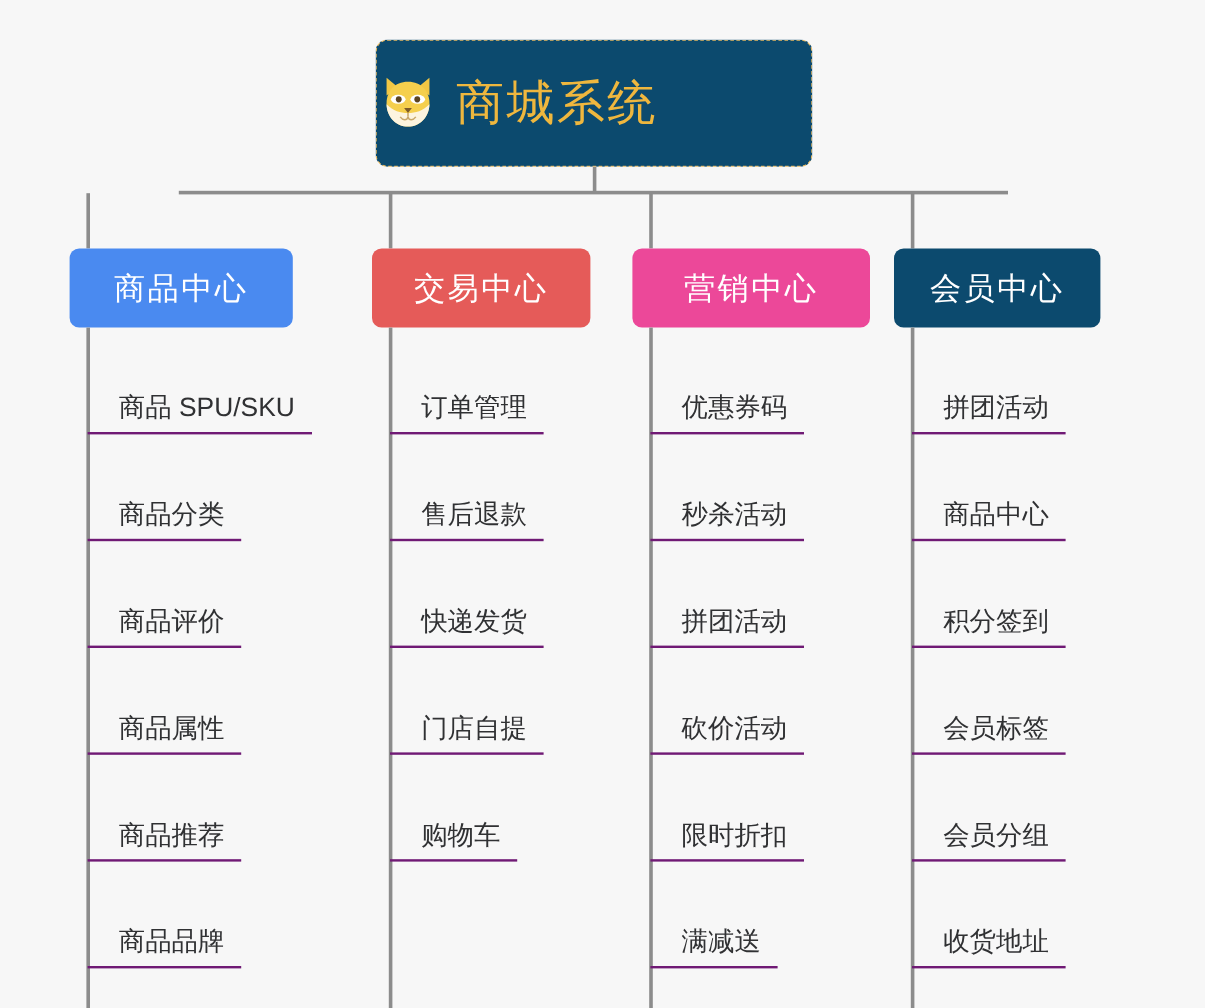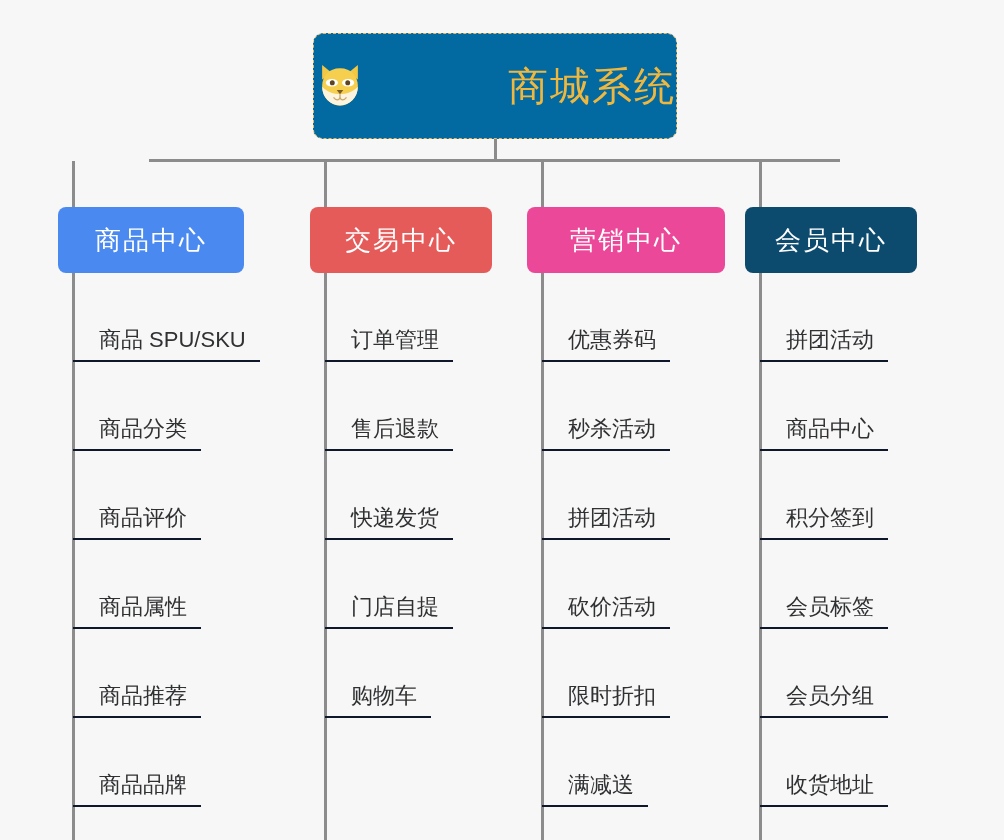--- a/index.html
+++ b/index.html
@@ -21,26 +21,26 @@
   }
 
   
   .root-node {
     position: absolute;
     left: 313px;
     top: 33px;
     width: 364px;
     height: 106px;
     box-sizing: border-box;
-    background: #0369a1;
+    background: #0c4a6e;
     border: 1px dashed #e6b860;
     border-radius: 10px;
     display: flex;
     align-items: center;
-    justify-content: space-between;
+    justify-content: flex-start;
     gap: 14px;
   }
   .root-emoji {
     width: 52px;
     height: 52px;
     flex: 0 0 auto;
     display: block;
   }
   .root-title {
     font-size: 40px;
@@ -113,21 +113,21 @@
     height: 89px;
     display: flex;
     align-items: flex-end;
   }
   .leaf-label {
     display: inline-block;
     font-size: 22px;
     color: #303133;
     line-height: 1;
     padding: 0 14px 9px 26px;
-    border-bottom: 2px solid #0f172a;
+    border-bottom: 2px solid #701a75;
     white-space: nowrap;
   }
 
   
   .col-1 { left: 58px; }
   .col-1 .cat-box { width: 186px; background: #4a8af0; }
   .col-2 { left: 310px; }
   .col-2 .cat-box { width: 182px; background: #e55b59; }
   .col-3 { left: 527px; }
   .col-3 .cat-box { width: 198px; background: #ec4899; }

